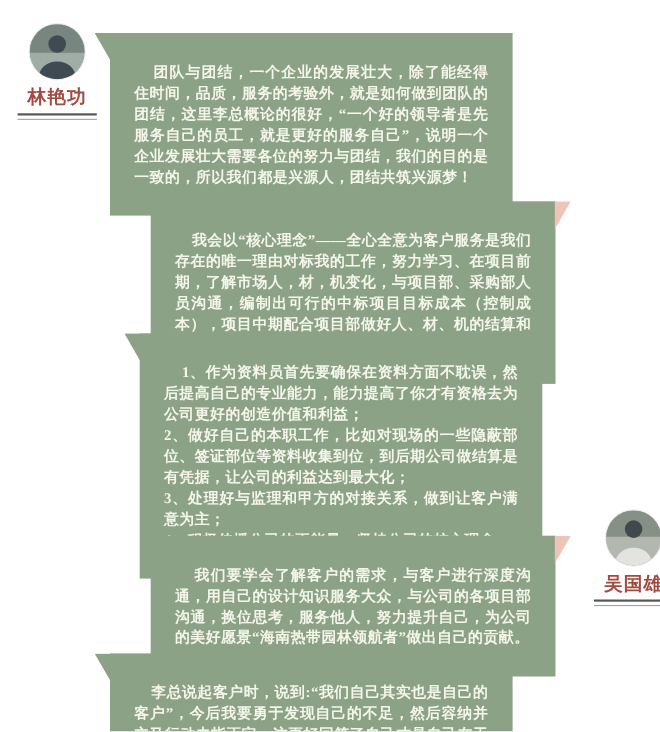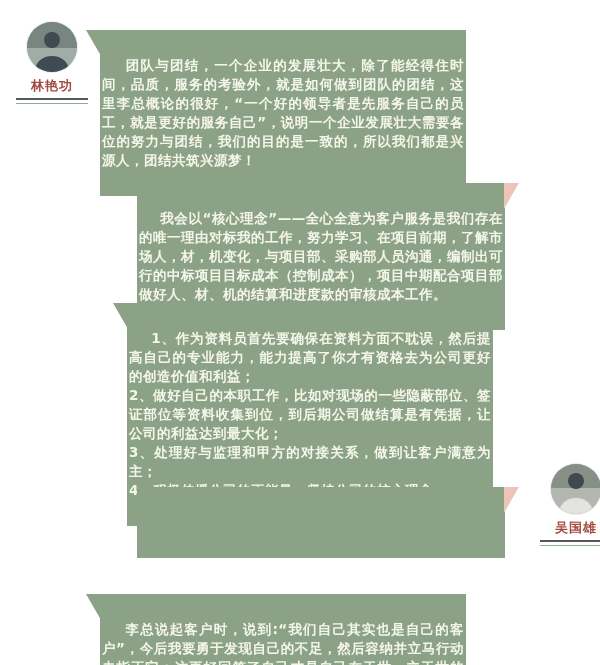--- a/index.html
+++ b/index.html
@@ -4,27 +4,27 @@
 <style>
   html,body{margin:0;padding:0;background:#ffffff;}
   body{font-family:"DejaVu Sans","Liberation Sans",sans-serif;}
   #canvas{position:relative;width:600px;height:665px;background:#ffffff;overflow:hidden;}
 
   
   .speaker{position:absolute;width:100px;display:flex;flex-direction:column;align-items:center;}
   .avatar{width:50px;height:50px;border-radius:50%;overflow:hidden;background:#aab6b0;
           box-shadow:0 0 0 1px rgba(0,0,0,0.08);}
   .avatar svg{display:block;width:50px;height:50px;}
-  .speaker-name{margin-top:5px;font-size:13px;font-weight:bold;color:#a14a3f;letter-spacing:1px;}
+  .speaker-name{margin-top:5px;font-size:17px;font-weight:bold;color:#a14a3f;letter-spacing:1px;}
   .name-rule{margin-top:3px;width:72px;height:3px;border-top:2px solid #575757;border-bottom:1px solid #8fae8c;}
 
   
   .bubble{position:absolute;background:#8ca287;color:#f4f6ea;font-size:13.5px;line-height:19px;
-          font-weight:bold;padding:7px 2px;box-sizing:border-box;white-space:pre-wrap;
-          text-align:justify;letter-spacing:0.5px;}
+          font-weight:bold;padding:7px 22px;box-sizing:border-box;white-space:pre-wrap;
+          text-align:justify;letter-spacing:0.5px;font-family:Liberation Serif, serif;}
   .bubble.indent{text-indent:2em;}
   .bubble-left{left:100px;width:366px;}
   .bubble-right{left:137px;width:368px;}
   .tail{position:absolute;width:15px;height:26px;top:0;}
   .tail-left{left:-14px;background:#8ca287;clip-path:polygon(0 0,100% 0,100% 100%);}
   .tail-right{right:-14px;background:#eec3b8;clip-path:polygon(0 0,100% 0,0 100%);}
 
   
   .pos-sp1{left:2px;top:22px;}
   .pos-sp2{left:498px;top:160px;}
@@ -75,20 +75,20 @@
         <rect width="50" height="50" fill="#b2b8b0"></rect>
         <rect width="50" height="24" fill="#879086"></rect>
         <circle cx="25" cy="17" r="8" fill="#41484e"></circle>
         <path d="M8 50c0-10 7.5-16 17-16s17 6 17 16z" fill="#e3e4df"></path>
       </svg>
     </div>
     <div class="speaker-name">吴国雄</div>
     <div class="name-rule"></div>
   </div>
   <div class="bubble bubble-right indent pos-b4">
-    <span class="tail tail-right"></span>
+    <span class="tail tail-right"></span><span>我们要学会了解客户的需求，与客户进行深度沟通，用自己的设计知识服务大众，与公司的各项目部沟通，换位思考，服务他人，努力提升自己，为公司的美好愿景“海南热带园林领航者”做出自己的贡献。</span>
   </div>
 
   <div class="bubble bubble-left indent pos-b5">
     <span class="tail tail-left"></span><span>李总说起客户时，说到:“我们自己其实也是自己的客户”，今后我要勇于发现自己的不足，然后容纳并立马行动去指正它；这更好回答了自己才是自己在于世，立于世的因果。</span>
   </div>
 
 </div>
 
 </body></html>

